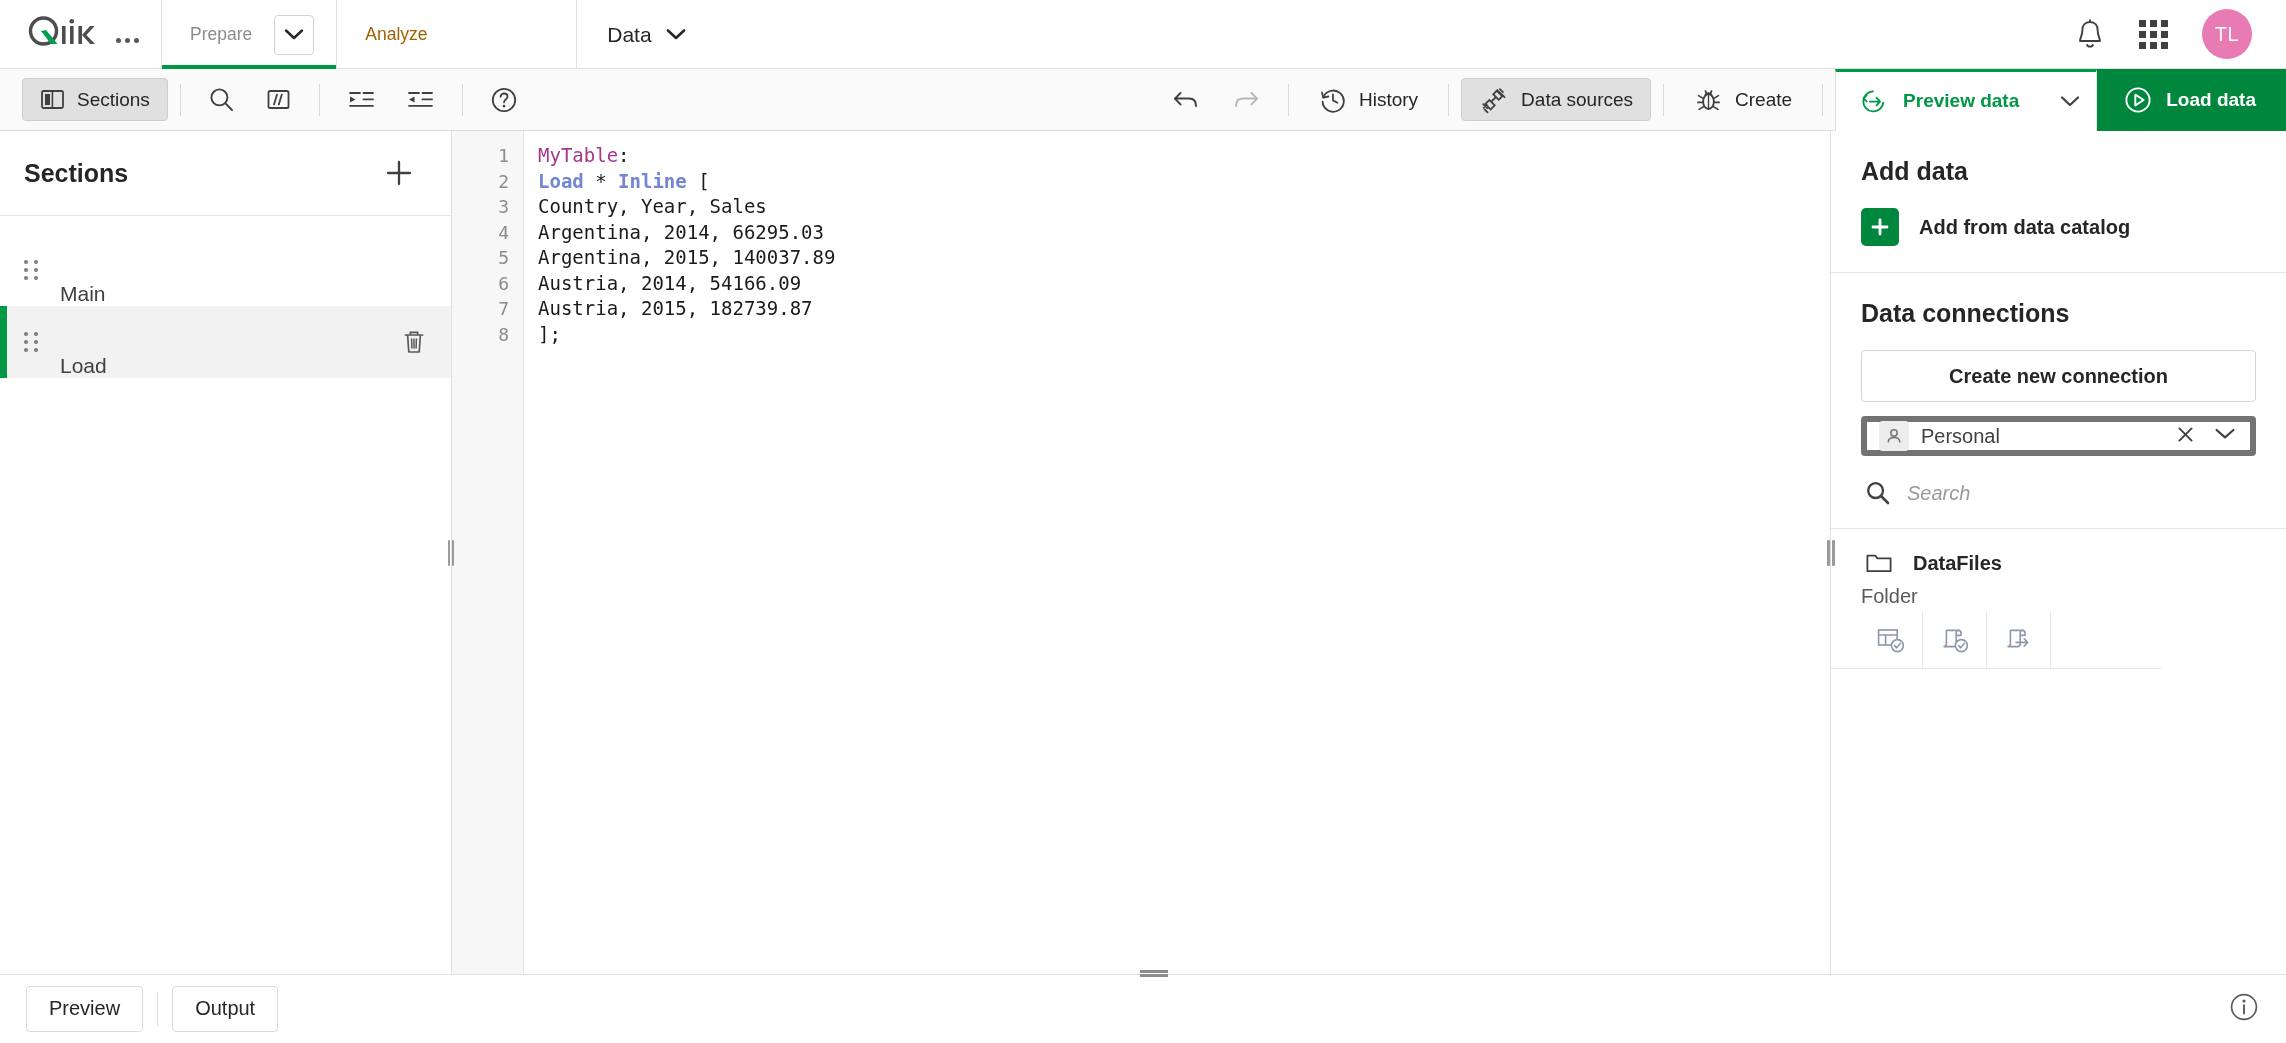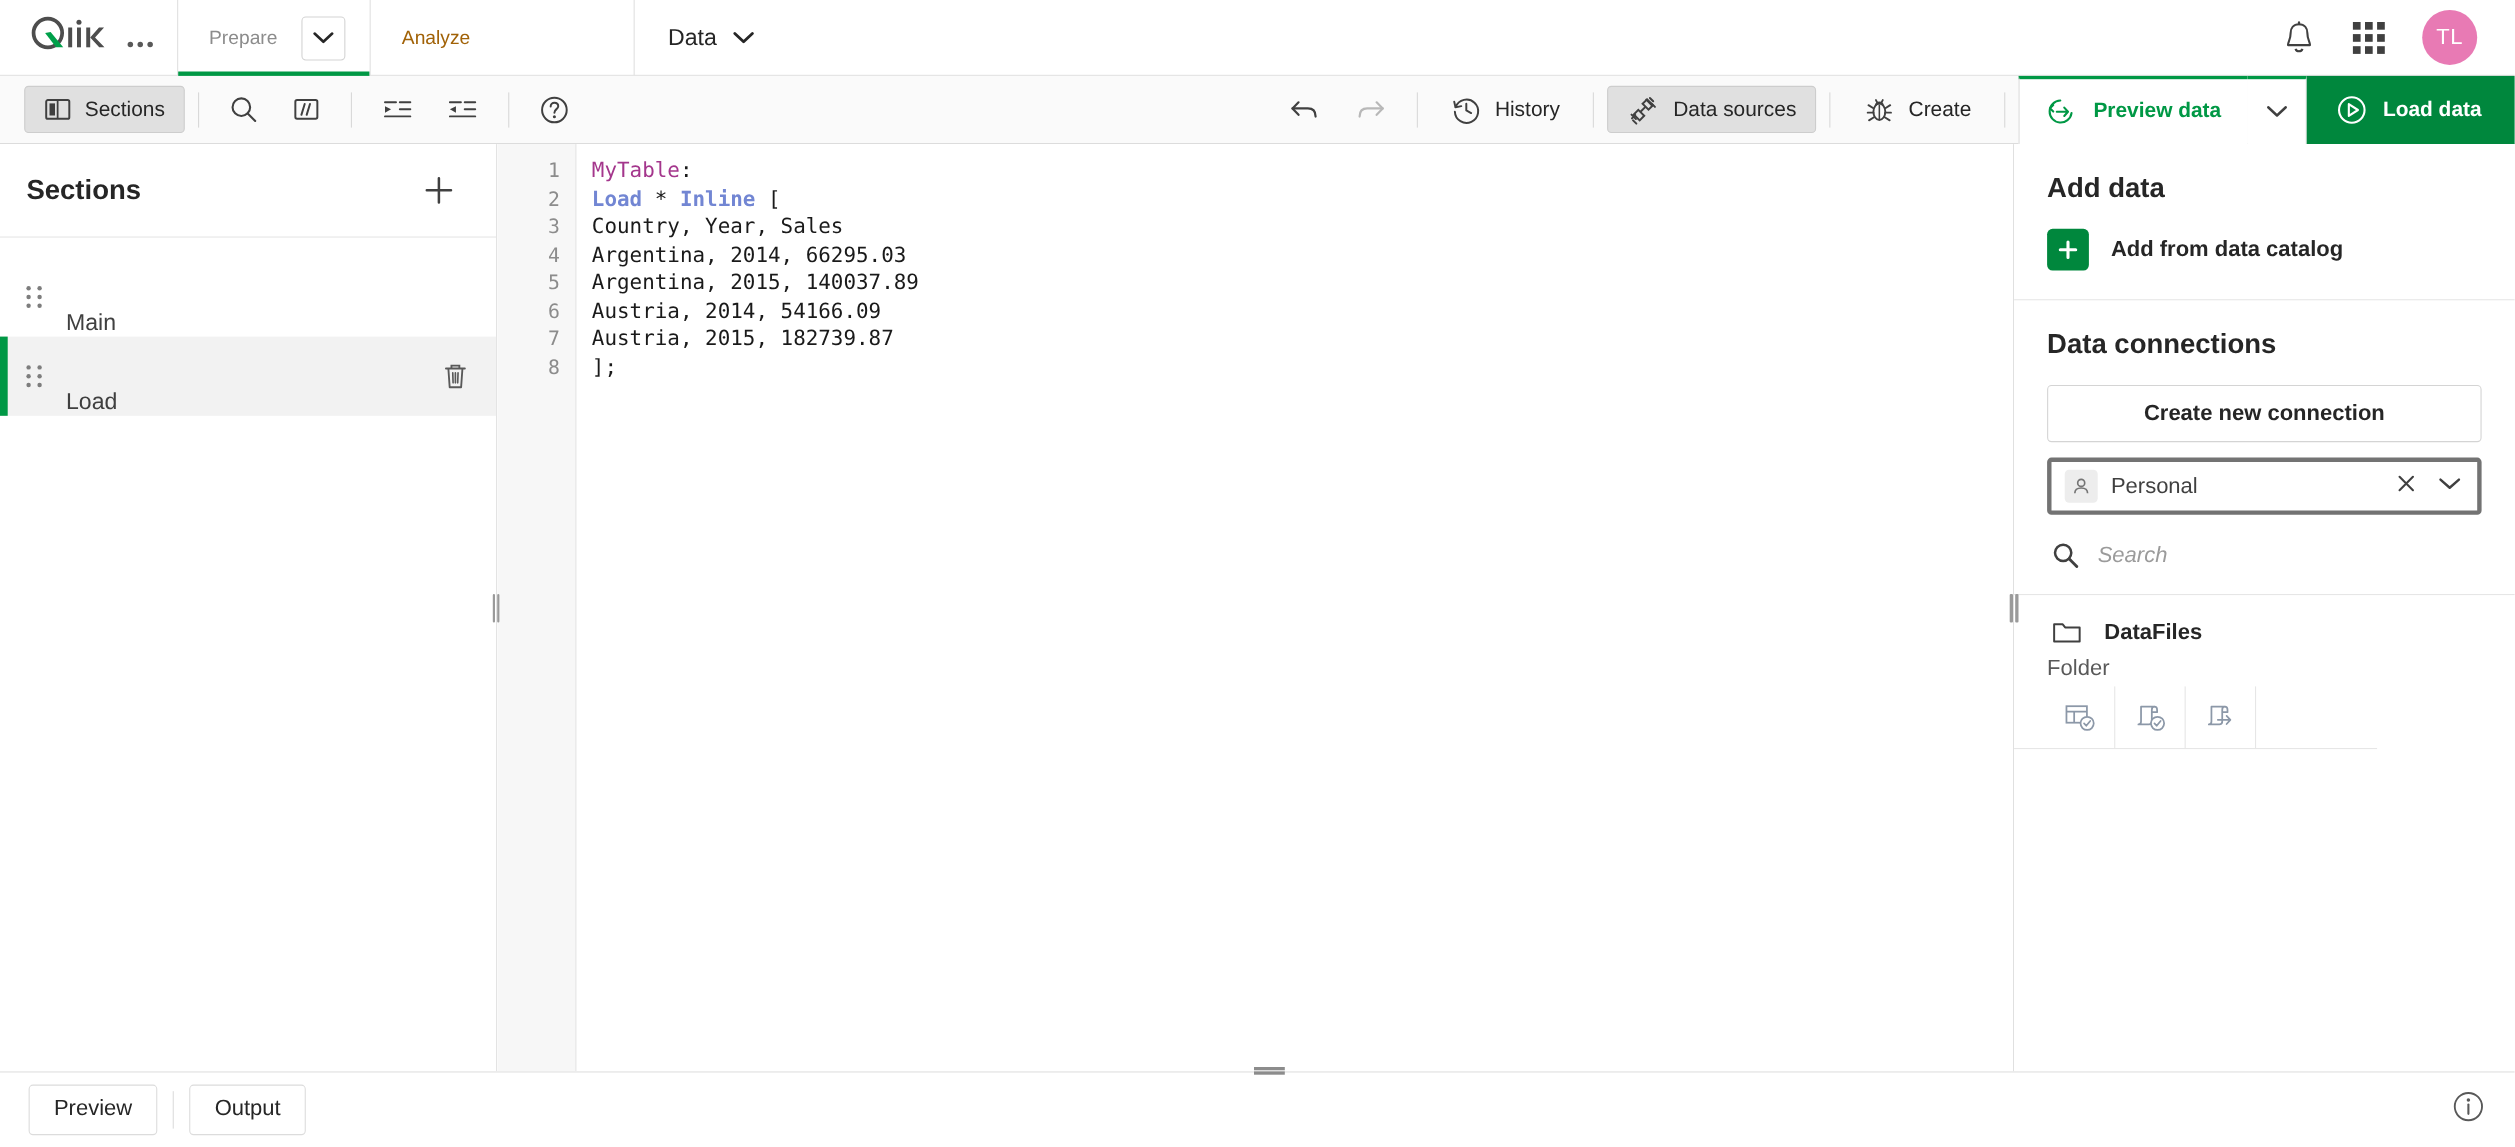--- a/index.html
+++ b/index.html
@@ -185,21 +185,21 @@
   .catalog-label { font-size: 20px; color: #262626; font-weight: 700; }
   .rp-divider { height: 1px; background: #e6e6e6; margin: 0 0 0 0; }
 
   .create-conn-btn {
     width: 100%; height: 52px; border: 1px solid #d4d4d4; border-radius: 4px; background: #fff;
     font-size: 20px; color: #262626; font-weight: 700; cursor: pointer;
     font-family: "Liberation Sans", sans-serif;
     display:flex; align-items:center; justify-content:center;
   }
   .space-select {
-    margin-top: 14px; width: 100%; height: 52px; border: 4px solid #737373; border-radius: 4px;
+    margin-top: 14px; width: 100%; height: 40px; border: 6px solid #737373; border-radius: 4px;
     display: flex; align-items: center; padding: 0 14px 0 12px; gap: 12px; cursor: pointer; background:#fff;
   }
   .space-avatar {
     width: 30px; height: 30px; border-radius: 4px; background: #ededed;
     display: flex; align-items: center; justify-content: center; flex: 0 0 auto;
   }
   .space-name { font-size: 20px; color: #404040; }
   .space-actions { margin-left: auto; display: flex; align-items: center; gap: 18px; }
 
   .search-row {

